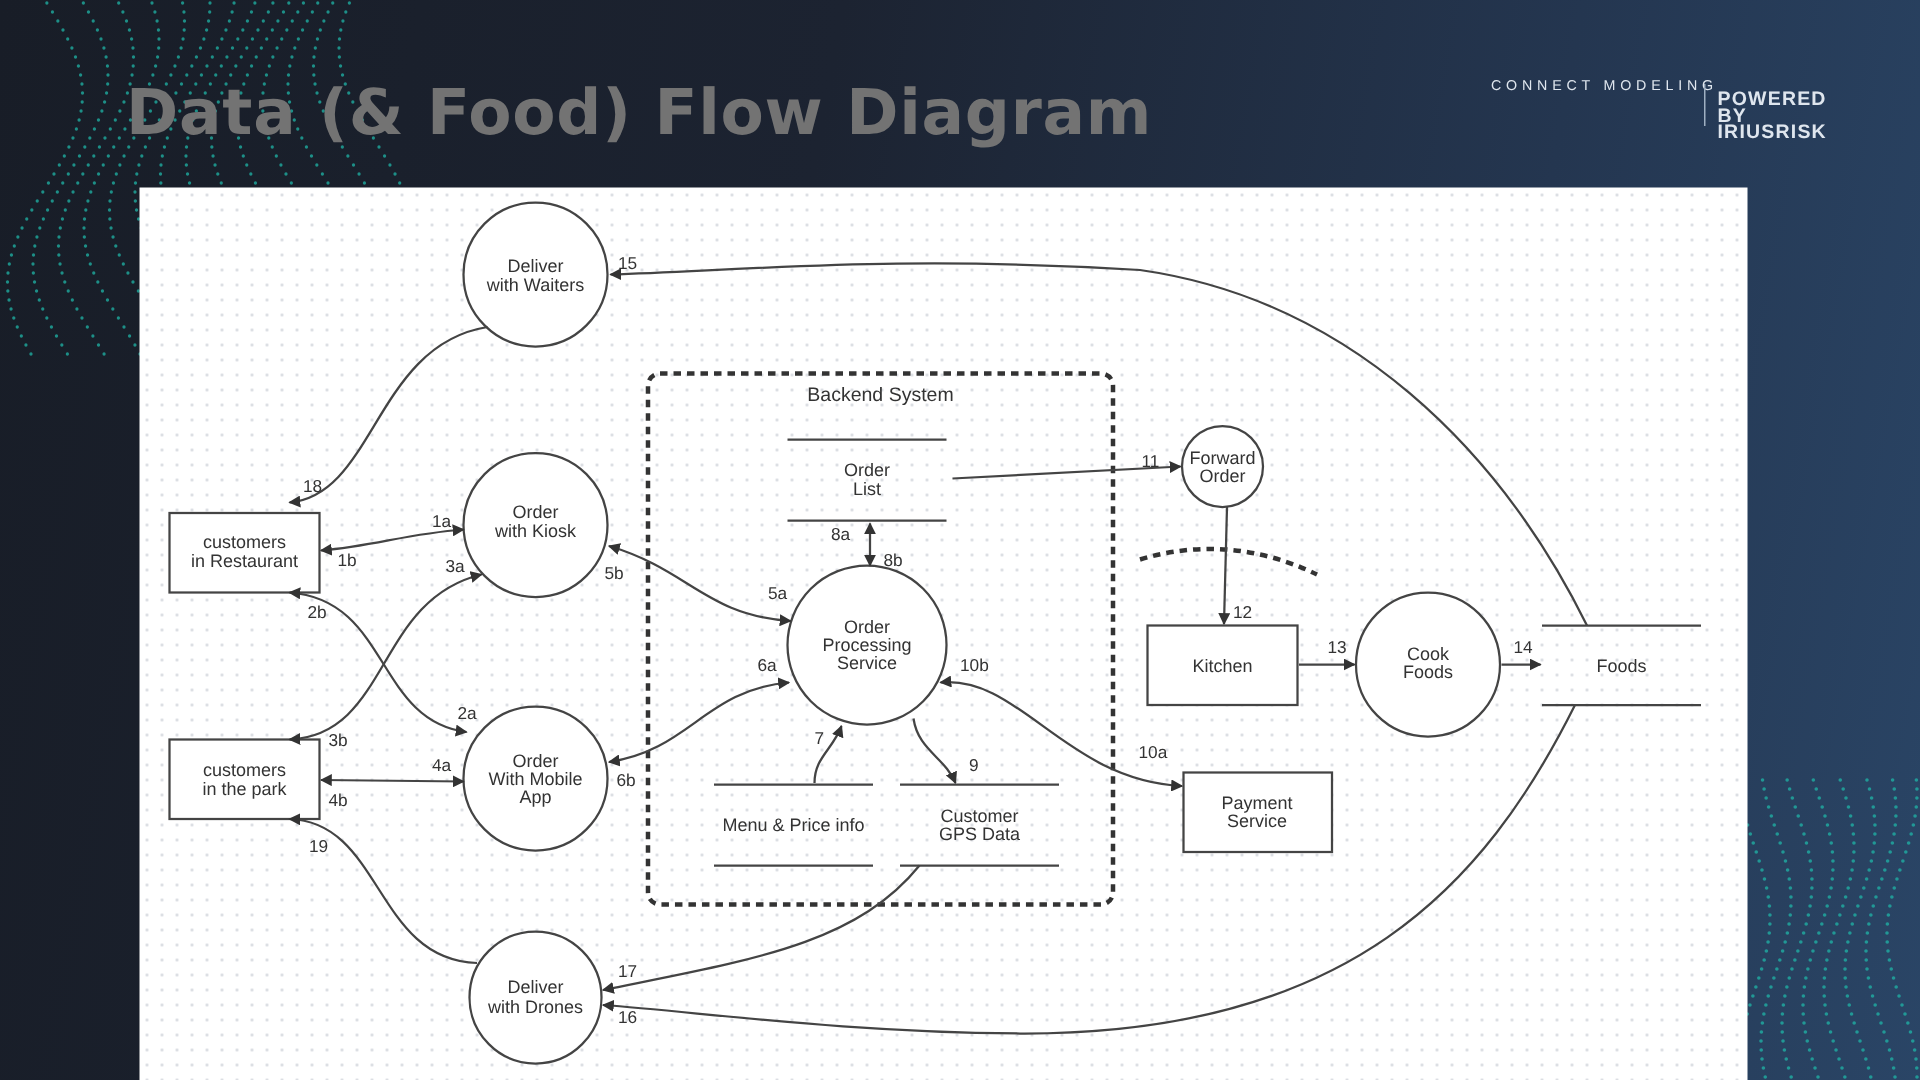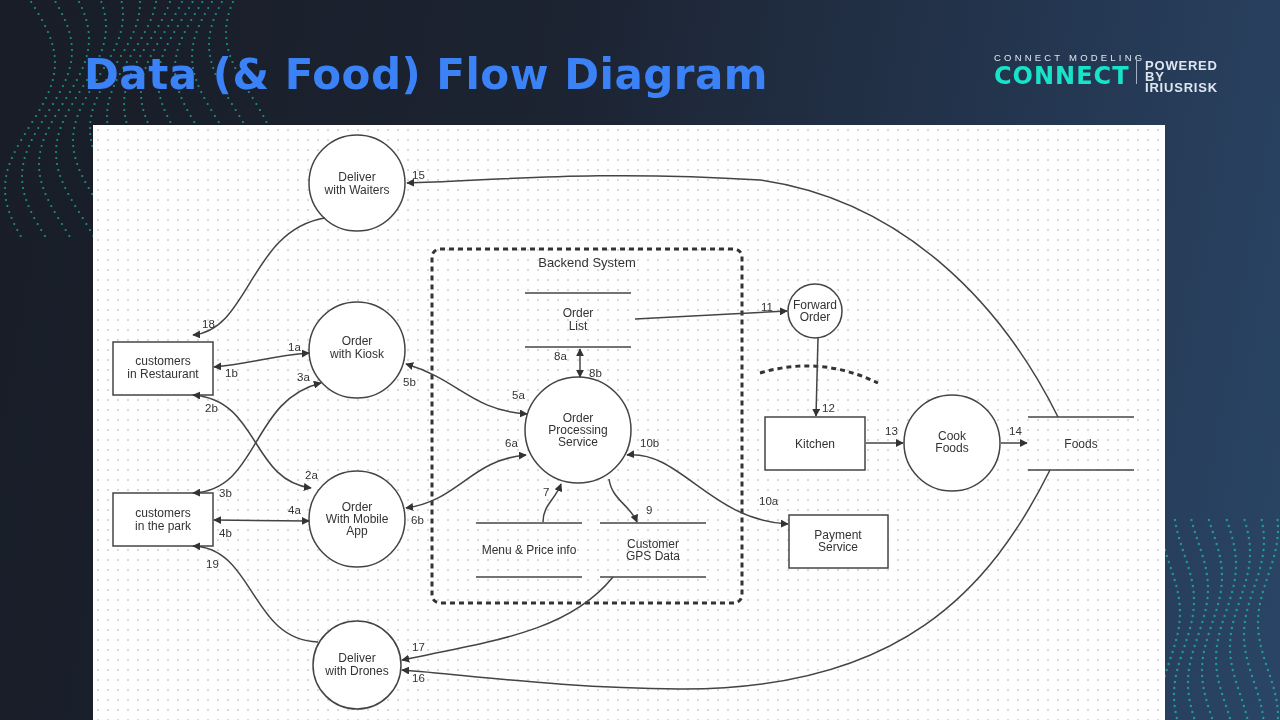--- a/index.html
+++ b/index.html
@@ -1,21 +1,21 @@
 <!DOCTYPE html>
 <html><head>
 <meta charset="utf-8">
 <style>
   html,body{margin:0;padding:0;}
   body{width:1280px;height:720px;overflow:hidden;position:relative;
     background:linear-gradient(100deg,#181d27 0%,#1c2331 40%,#243650 75%,#2a4566 100%);
     font-family:"Liberation Sans",sans-serif;}
   .bgdots{position:absolute;inset:0;pointer-events:none;}
   .title{position:absolute;left:84px;top:50px;font-family:"DejaVu Sans",sans-serif;font-weight:bold;
-    font-size:42px;color:#3b82f6;letter-spacing:0.5px;}
+    font-size:42px;color:#737373;letter-spacing:0.5px;}
   .logo{position:absolute;left:994px;top:52px;width:230px;height:40px;}
   .logo .t1{position:absolute;left:0;top:0;font-size:9.5px;letter-spacing:3.2px;color:#dfe6ee;font-family:"Liberation Sans",sans-serif;}
   .logo .t2{position:absolute;left:0;top:10px;font-size:24px;font-weight:bold;color:#18e3c8;letter-spacing:1px;font-family:"DejaVu Sans",sans-serif;}
   .logo .sep{position:absolute;left:142px;top:4px;width:1px;height:28px;background:#9fb0c2;}
   .logo .pw{position:absolute;left:151px;top:8px;font-size:13px;font-weight:bold;color:#dfe6ee;line-height:11px;letter-spacing:0.8px;}
   .canvas{position:absolute;left:93px;top:125px;width:1072px;height:595px;background:#ffffff;
     background-image:radial-gradient(circle,#d7dbe0 0.8px,transparent 1.1px);background-size:10px 10px;}
   svg.diagram{position:absolute;left:0;top:0;width:1280px;height:720px;}
   svg text{font-family:"Liberation Sans",sans-serif;fill:#333;}
 </style>
@@ -858,21 +858,20 @@
       <circle cx="1277.322534762726" cy="706" r="1.2"></circle>
       <circle cx="1277.8555019556893" cy="712" r="1.2"></circle>
       <circle cx="1277.9955613865143" cy="718" r="1.2"></circle>
     </g>
 </svg>
 
 <div class="title">Data (&amp; Food) Flow Diagram</div>
 
 <div class="logo">
   <span class="t1">CONNECT MODELING</span>
-  <span class="t2">CONNECT</span>
   <span class="sep"></span>
   <span class="pw">
     <span>POWERED BY</span><br>
     <span>IRIUSRISK</span>
   </span>
 </div>
 
 <div class="canvas"></div>
 
 <svg class="diagram" viewBox="0 0 1280 720">

